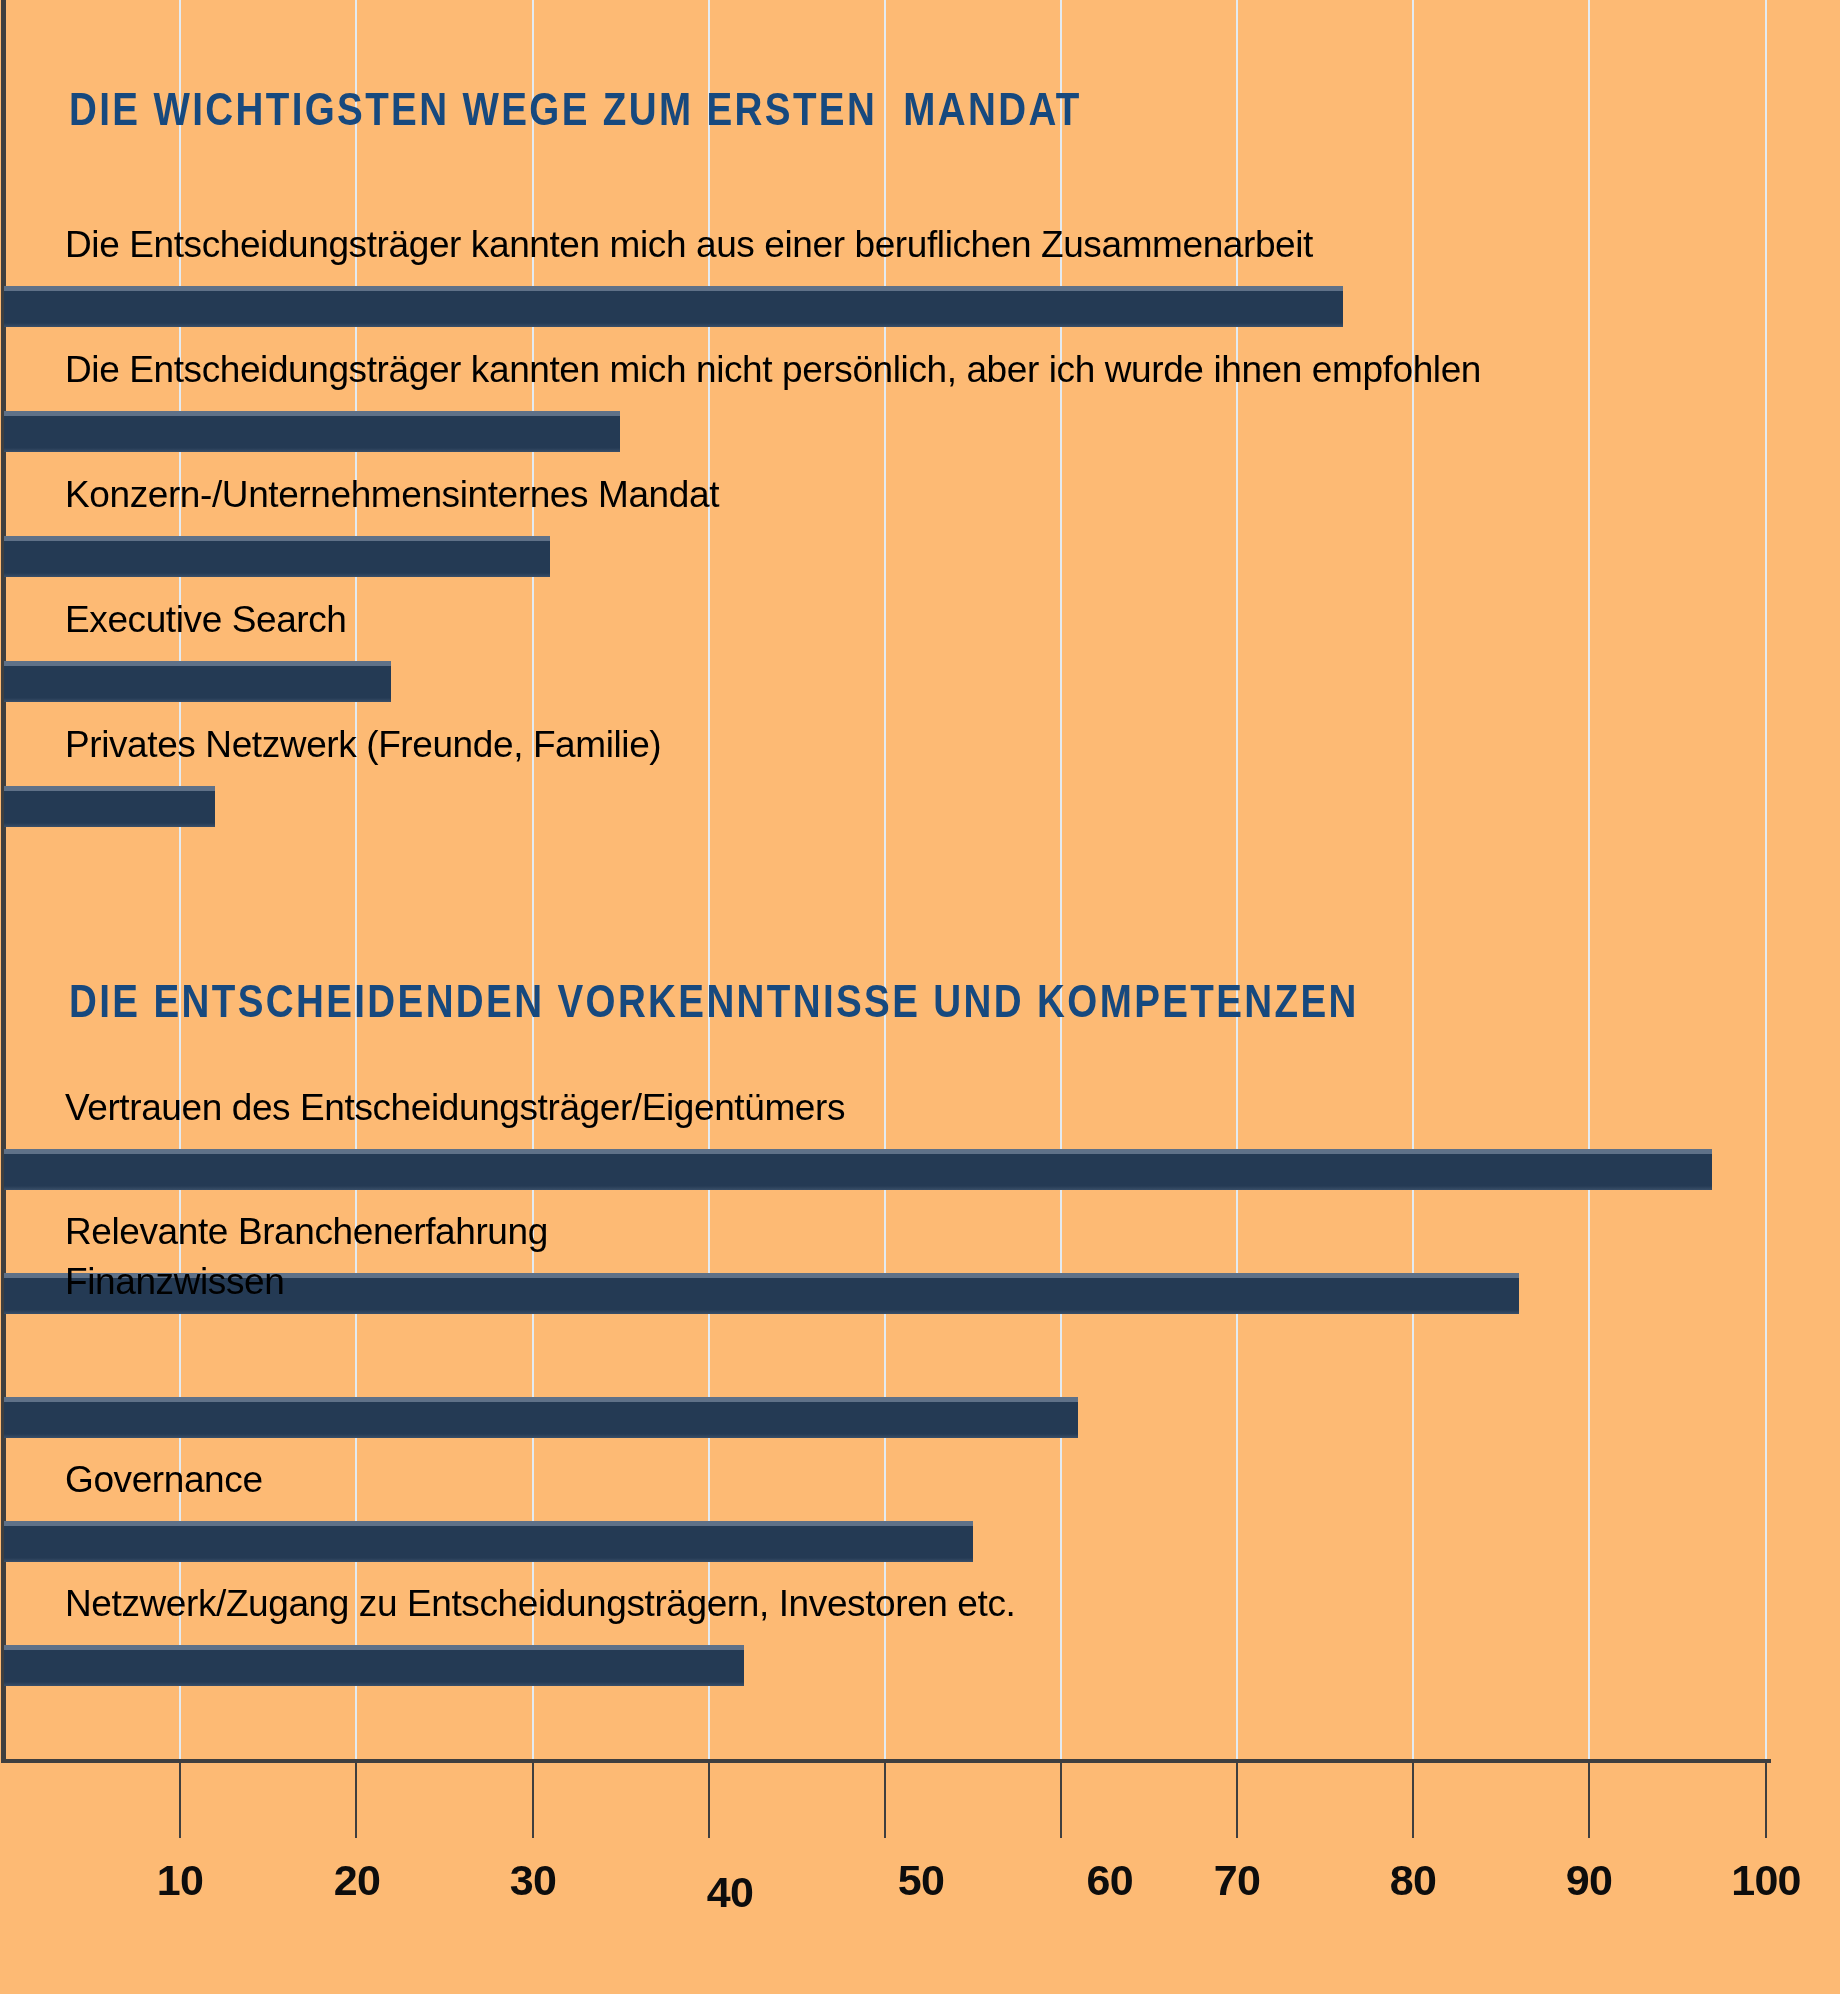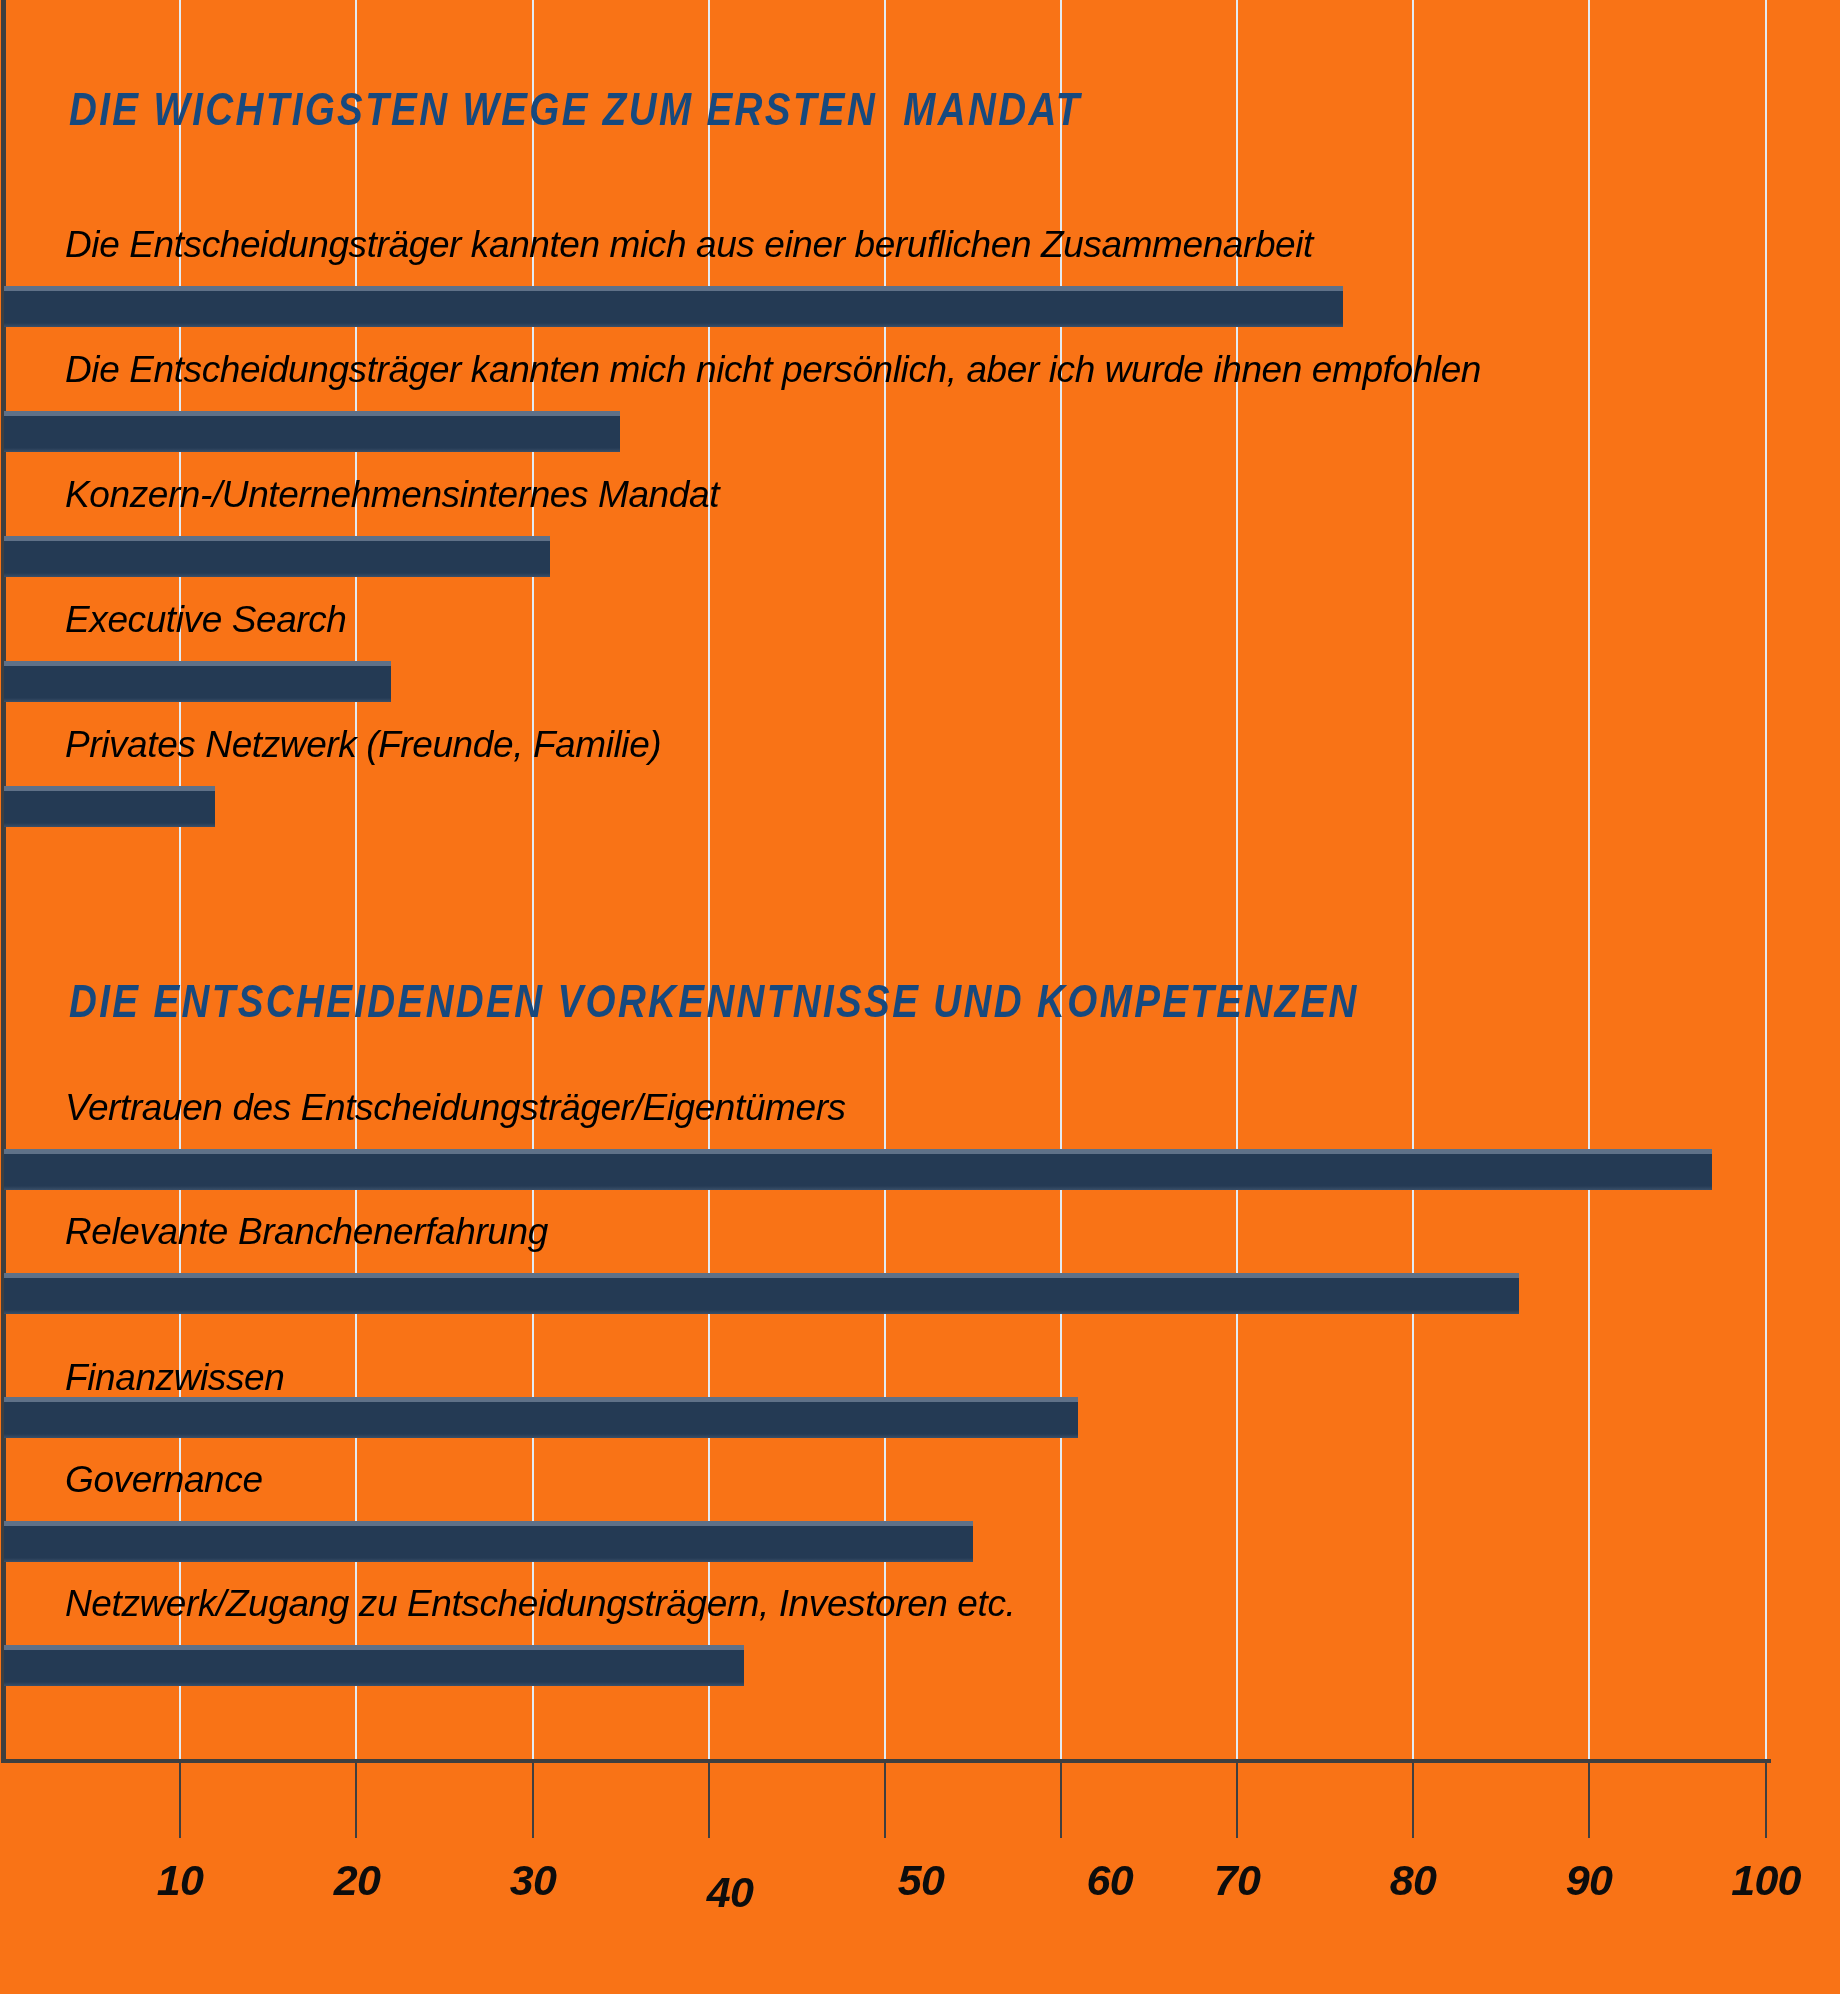--- a/index.html
+++ b/index.html
@@ -1,23 +1,22 @@
 <!DOCTYPE html>
 <html style="font-size:11.5px"><head>
 <meta charset="utf-8">
 <style>
   html, body { margin: 0; padding: 0; background: #ffffff; }
   .page {
     position: relative;
     width: 1840px;
     height: 1995px;
-    background: #f97316;
+    background: #fdba74;
     overflow: hidden;
     font-family: "Liberation Sans", "DejaVu Sans", sans-serif;
-    font-style: italic;
   }
   .gridline {
     position: absolute;
     top: 0;
     width: 2.2px;
     height: 1763px;
     background: #e3ebf2;
     z-index: 1;
   }
   .y-axis-line {
@@ -127,21 +126,21 @@
       <div class="bar" title="31" style="top: 536px; width: 546px;"></div>
       <div class="bar-label" style="top: 598px;">Executive Search</div>
       <div class="bar" title="22" style="top: 661px; width: 387px;"></div>
       <div class="bar-label" style="top: 723px;">Privates Netzwerk (Freunde, Familie)</div>
       <div class="bar" title="12" style="top: 786px; width: 211px;"></div>
       <div class="section-title" style="top: 973px;">DIE ENTSCHEIDENDEN VORKENNTNISSE UND KOMPETENZEN</div>
       <div class="bar-label" style="top: 1086px;">Vertrauen des Entscheidungsträger/Eigentümers</div>
       <div class="bar" title="97" style="top: 1149px; width: 1708px;"></div>
       <div class="bar-label" style="top: 1210px;">Relevante Branchenerfahrung</div>
       <div class="bar" title="86" style="top: 1273px; width: 1515px;"></div>
-      <div class="bar-label" style="top: 1356px;">Finanzwissen</div>
+      <div class="bar-label" style="top: 1260px;">Finanzwissen</div>
       <div class="bar" title="61" style="top: 1397px; width: 1074px;"></div>
       <div class="bar-label" style="top: 1458px;">Governance</div>
       <div class="bar" title="55" style="top: 1521px; width: 969px;"></div>
       <div class="bar-label" style="top: 1582px;">Netzwerk/Zugang zu Entscheidungsträgern, Investoren etc.</div>
       <div class="bar" title="42" style="top: 1645px; width: 740px;"></div>
     </div>
   <div class="x-axis-line"></div>
   <div id="ticks-layer">
       <div class="tick-mark" style="left: 179px;"></div>
       <div class="tick-label" style="left: 180px;">10</div>

